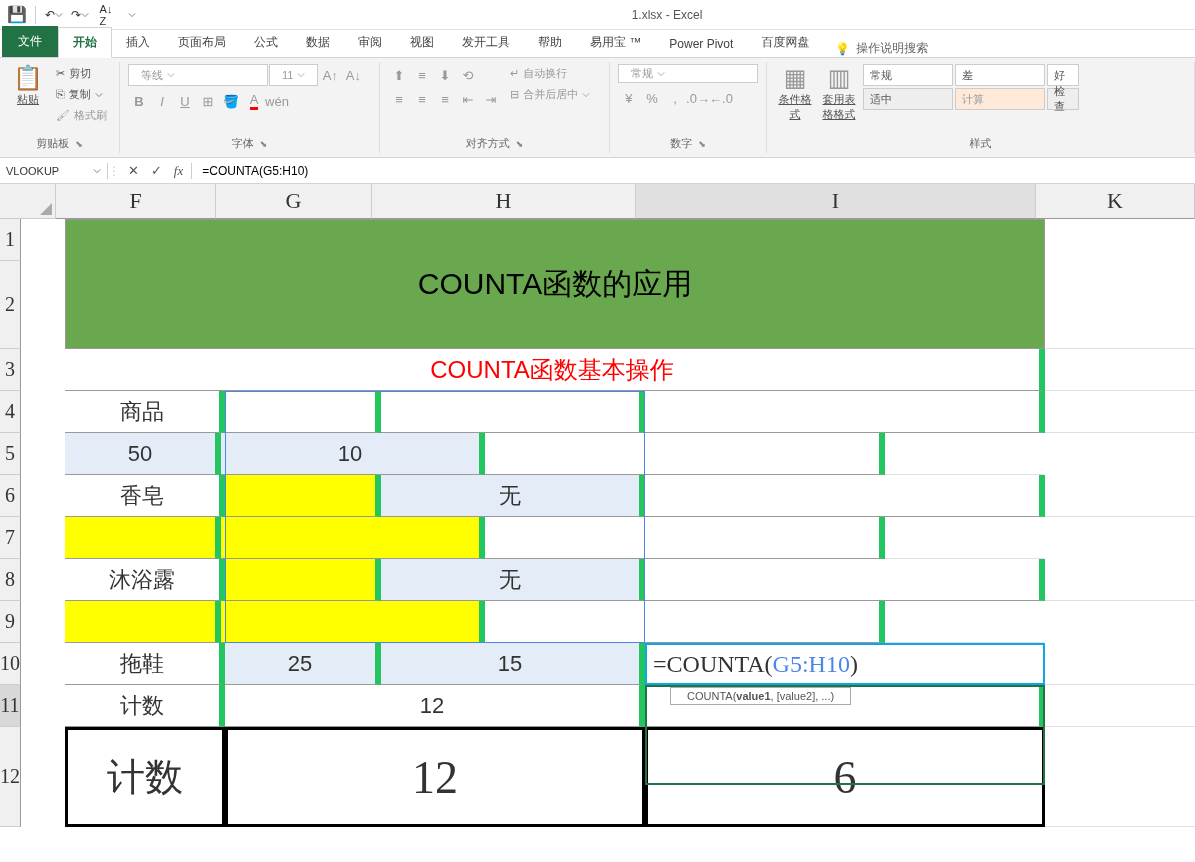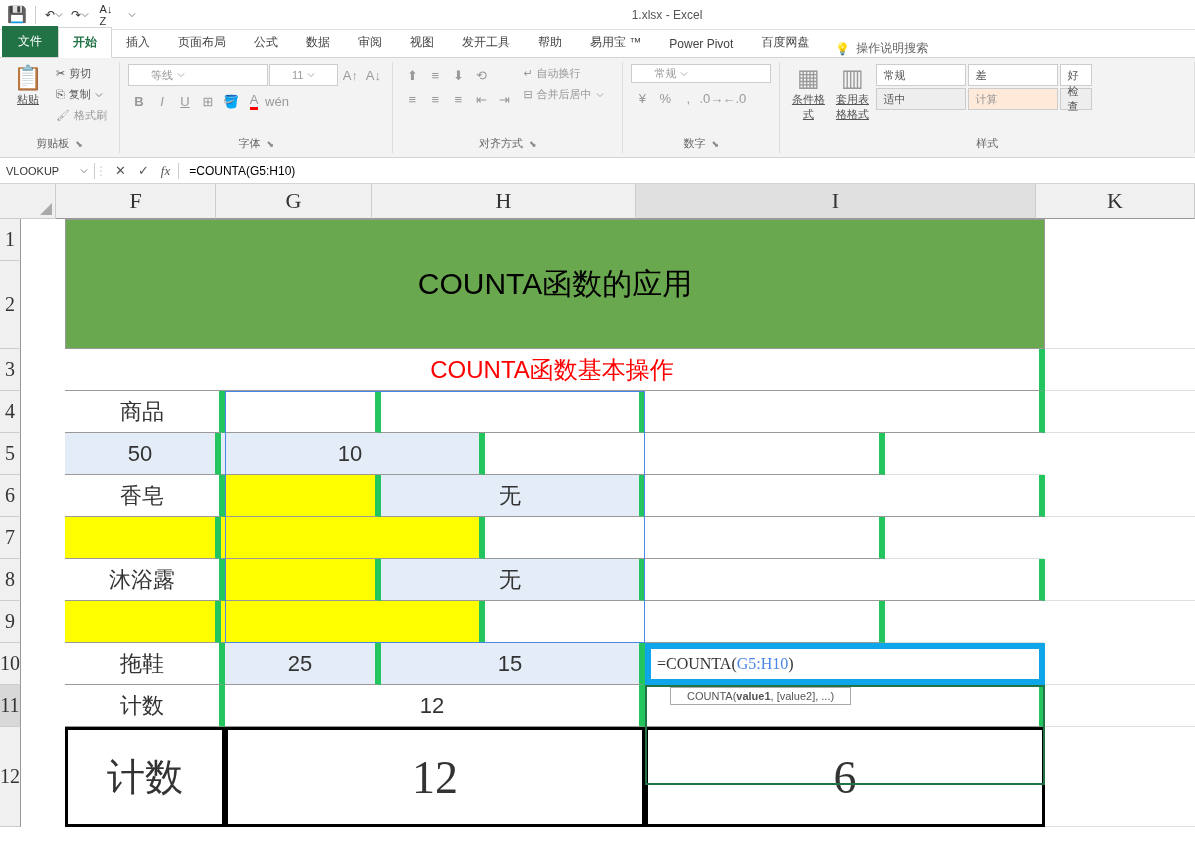--- a/index.html
+++ b/index.html
@@ -25,33 +25,33 @@
     .ribbon-group { border-right: 1px solid #ddd; padding: 2px 8px; display: flex; flex-direction: column; position: relative; color: #999; }
     .ribbon-group-label { text-align: center; font-size: 11px; color: #666; margin-top: auto; padding-top: 2px; }
     .ribbon-group-label .launcher { font-size: 9px; margin-left: 6px; color: #888; }
     .ribbon-btns { display: flex; gap: 4px; flex: 1; align-items: flex-start; }
     .ribbon-col { display: flex; flex-direction: column; gap: 2px; }
     .ribbon-item { display: flex; align-items: center; gap: 4px; padding: 2px 4px; font-size: 11px; color: #999; white-space: nowrap; }
     .ribbon-item.dark { color: #555; }
     .big-btn { width: 40px; text-align: center; }
     .big-btn .icon { font-size: 24px; display: block; }
     .big-btn .lbl { font-size: 11px; color: #555; text-decoration: underline; }
-    .combo { border: 1px solid #ccc; background: #fff; padding: 1px 22px; font-size: 11px; display: inline-flex; align-items: center; gap: 4px; color: #999; min-width: 40px; }
+    .combo { border: 1px solid #ccc; background: #fff; padding: 1px 12px; font-size: 11px; display: inline-flex; align-items: center; gap: 4px; color: #999; min-width: 40px; }
     .combo.wide { min-width: 140px; }
     .btn-row { display: flex; gap: 1px; }
     .sq-btn { width: 22px; height: 22px; display: flex; align-items: center; justify-content: center; border: 1px solid transparent; font-size: 13px; }
     .style-gallery { display: flex; gap: 2px; }
     .style-box { width: 90px; height: 22px; border: 1px solid #ccc; background: #fff; font-size: 11px; display: flex; align-items: center; padding: 0 6px; color: #555; }
     .style-box.gray { background: #eee; }
     .style-box.orange { background: #ffe9d9; color: #999; }
     .style-box.sm { width: 32px; }
     
     
     .formula-bar { height: 26px; background: #fff; border-bottom: 1px solid #d4d4d4; display: flex; align-items: center; }
-    .name-box { width: 95px; border-right: 1px solid #ccc; padding: 2px 6px; display: flex; align-items: center; justify-content: space-between; font-size: 11px; }
+    .name-box { width: 108px; border-right: 1px solid #ccc; padding: 2px 6px; display: flex; align-items: center; justify-content: space-between; font-size: 11px; }
     .fb-btns { display: flex; align-items: center; padding: 0 8px; gap: 12px; border-right: 1px solid #ccc; }
     .fb-btn { cursor: pointer; color: #555; font-size: 13px; }
     .fb-fx { font-style: italic; font-family: serif; font-size: 13px; }
     .formula-input { flex: 1; padding: 2px 10px; font-size: 12px; border: none; outline: none; }
     
     
     .grid-container { position: relative; }
     .col-headers { display: flex; height: 35px; background: #f0f0f0; }
     .corner { width: 56px; background: #f0f0f0; border-right: 1px solid #ccc; border-bottom: 1px solid #ccc; position: relative; }
     .corner::after { content: ""; position: absolute; right: 3px; bottom: 3px; width: 0; height: 0; border-left: 12px solid transparent; border-bottom: 12px solid #aaa; }
@@ -82,21 +82,21 @@
     .c-K { width: 159px; border-right: none; border-bottom: 1px solid #e0e0e0; }
     
     .green-merge { background: #6aa84f; color: #000; font-size: 30px; }
     .red-txt { color: #ff0000; font-size: 24px; }
     .sel-blue { background: #e4edf7; }
     .yellow { background: #ffff00; }
     
     
     .sel-range { position: absolute; border: 2px solid #217346; pointer-events: none; }
     .formula-range { position: absolute; border: 1.5px solid #4a86e8; pointer-events: none; }
-    .active-cell-edit { position: absolute; border: 6px solid #0ea5e9; background: #fff; display: flex; align-items: center; padding: 0 6px; font-size: 16px; font-family: "Times New Roman", serif; }
+    .active-cell-edit { position: absolute; border: 2px solid #0ea5e9; background: #fff; display: flex; align-items: center; padding: 0 6px; font-size: 24px; font-family: "Times New Roman", serif; }
     .active-cell-edit .blue { color: #4a86e8; }
     .tooltip-box { position: absolute; background: #fff; border: 1px solid #aaa; padding: 2px 16px; font-size: 11px; color: #555; }
     .tooltip-box b { font-weight: bold; }
     
     .big-num { font-size: 46px; font-family: "SimSun", serif; }
     .big-txt { font-size: 38px; font-family: "SimSun", serif; }
     
     svg.chev { width: 8px; height: 8px; }
   </style>
 </head>

